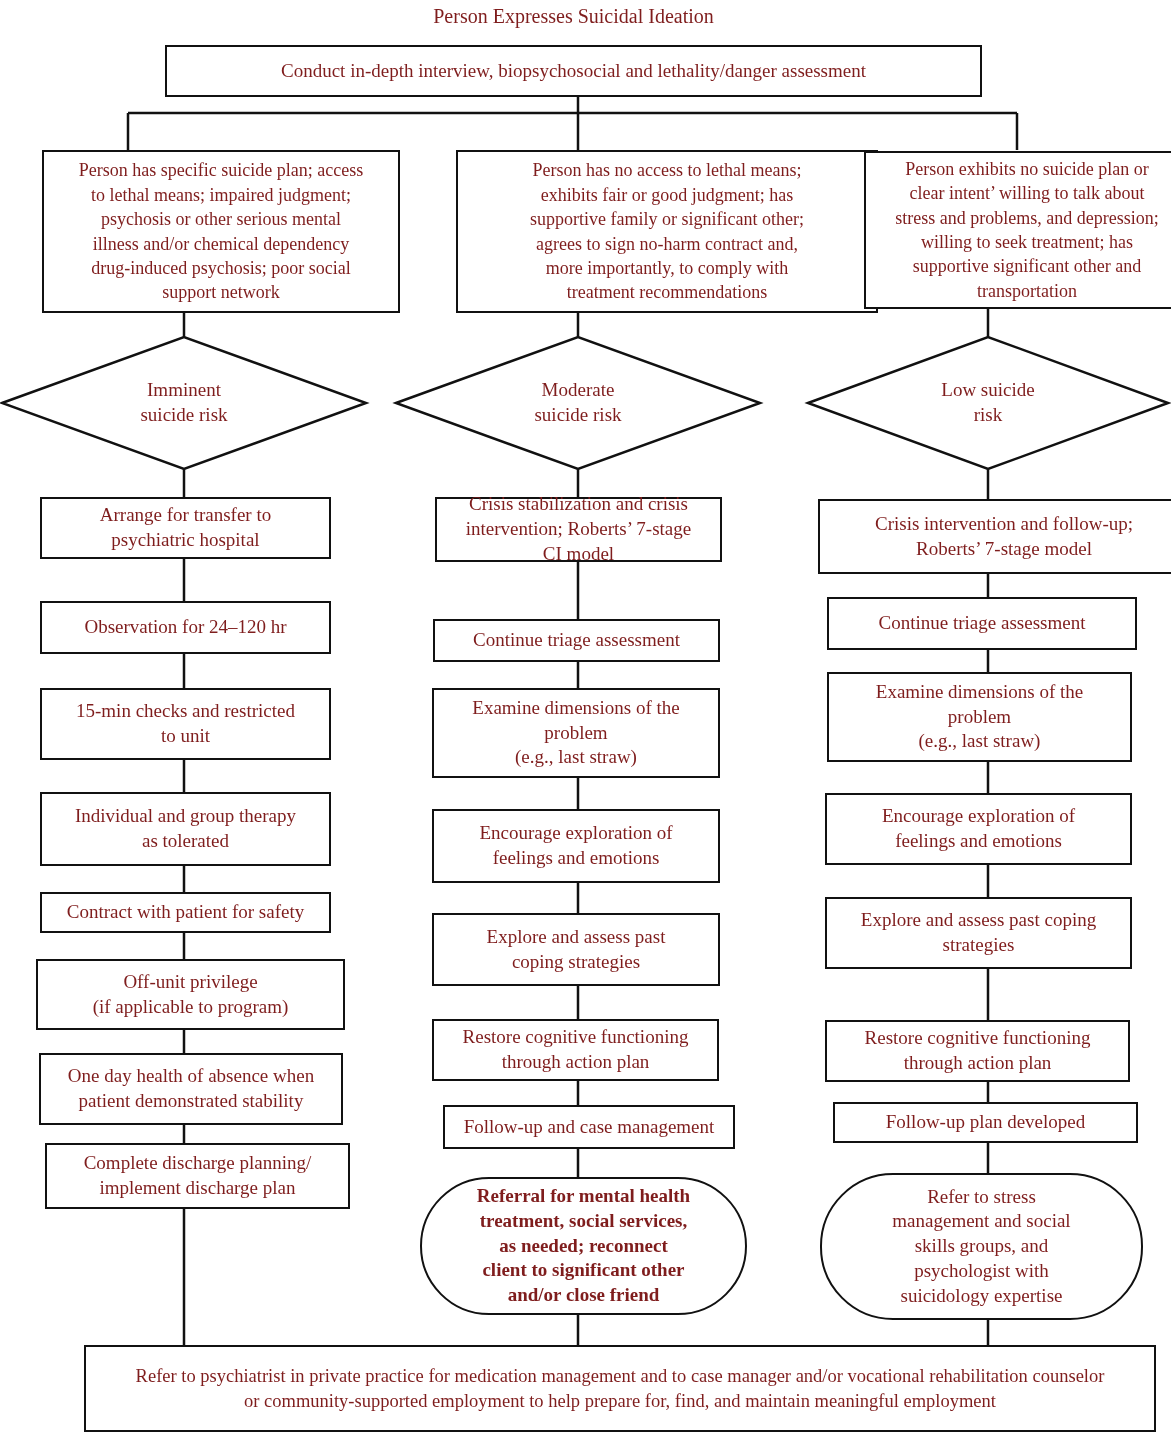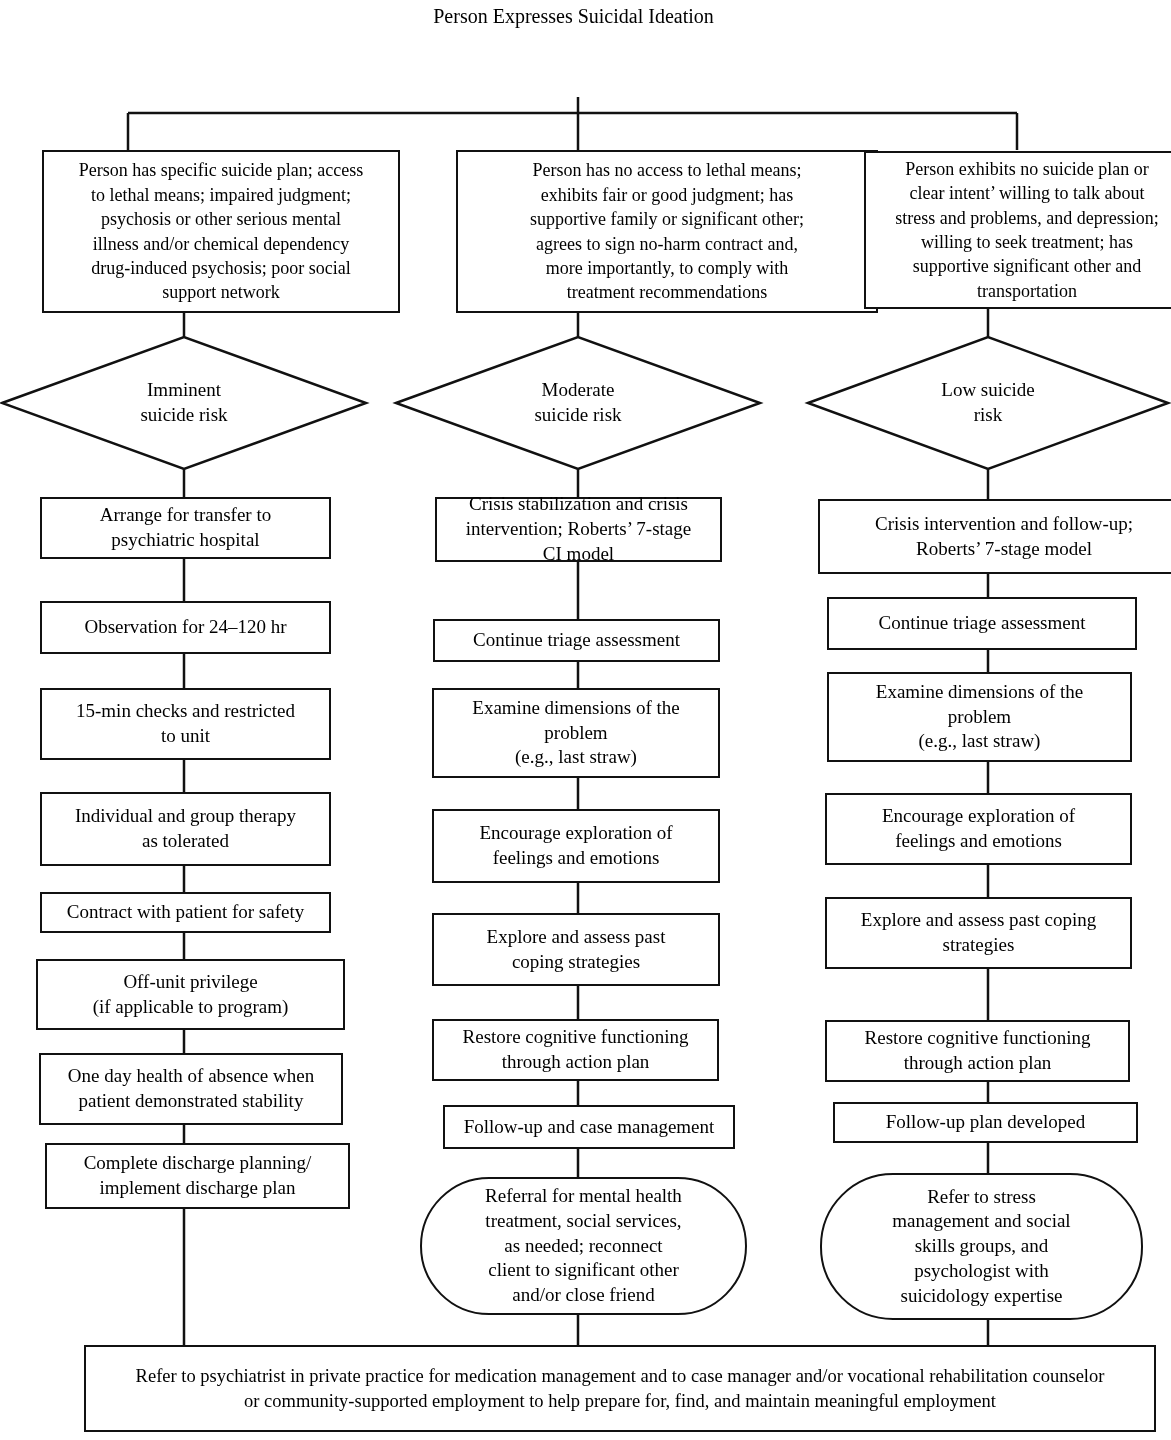--- a/index.html
+++ b/index.html
@@ -1,32 +1,32 @@
 <!DOCTYPE html>
 <html><head>
 <meta charset="utf-8">
 <style>
   html,body{margin:0;padding:0;background:#fff;}
   .stage{
     position:relative;width:1171px;height:1440px;background:#fff;
-    font-family:"Liberation Serif", serif;color:#000000;overflow:hidden;
+    font-family:"Liberation Serif", serif;color:#7f1d1d;overflow:hidden;
   }
   svg.wires{position:absolute;left:0;top:0;width:1171px;height:1440px;}
   .node{
     position:absolute;box-sizing:border-box;background:#fff;border:2.5px solid #111;
     display:flex;align-items:center;justify-content:center;text-align:center;
     font-size:19px;line-height:1.3;white-space:pre-line;padding:2px 6px;
   }
   .plain{border:none;background:transparent;padding:0;}
   .title{font-size:20px;}
   .criteria{font-size:18px;line-height:1.36;margin-left:37px;}
   .dlabel{position:absolute;display:flex;align-items:center;justify-content:center;
     text-align:center;font-size:19px;line-height:1.3;white-space:pre-line;background:transparent;}
   .round{border-radius:48px;}
-  .r69{border-radius:69px;}
+  .r69{border-radius:69px;font-weight:bold;}
   .r73{border-radius:73px;}
   .final{font-size:18.5px;margin-left:44px;}
 </style>
 </head>
 <body>
 
 <div class="stage">
 
   <svg class="wires" viewBox="0 0 1171 1440" stroke="#111" stroke-width="2.5" fill="none">
     <line x1="578" y1="97" x2="578" y2="150"></line>
@@ -36,20 +36,21 @@
     <line x1="184" y1="313" x2="184" y2="1345"></line>
     <line x1="578" y1="313" x2="578" y2="1345"></line>
     <line x1="988" y1="309" x2="988" y2="1345"></line>
     <polygon fill="#fff" points="2,403 184,337 366,403 184,469"></polygon>
     <polygon fill="#fff" points="396,403 578,337 760,403 578,469"></polygon>
     <polygon fill="#fff" points="808,403 988,337 1168,403 988,469"></polygon>
   </svg>
 
   <div class="node plain title" style="left:165px;top:0px;width:817px;height:32px">Person Expresses Suicidal Ideation</div>
 
+  <div class="node" style="left:165px;top:45px;width:817px;height:52px">Conduct in-depth interview, biopsychosocial and lethality/danger assessment</div>
 
   <div class="node criteria" style="left:5px;top:150px;width:358px;height:163px">Person has specific suicide plan; access
 to lethal means; impaired judgment;
 psychosis or other serious mental
 illness and/or chemical dependency
 drug-induced psychosis; poor social
 support network</div>
   <div class="node criteria" style="left:419px;top:150px;width:422px;height:163px">Person has no access to lethal means;
 exhibits fair or good judgment; has
 supportive family or significant other;

